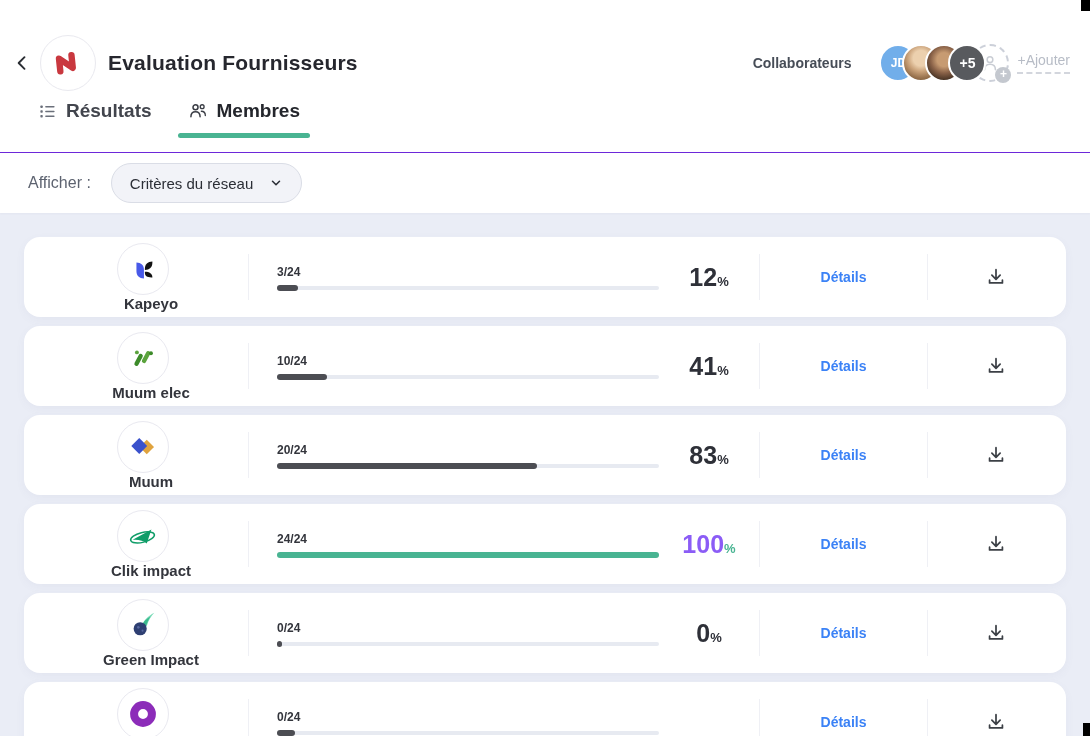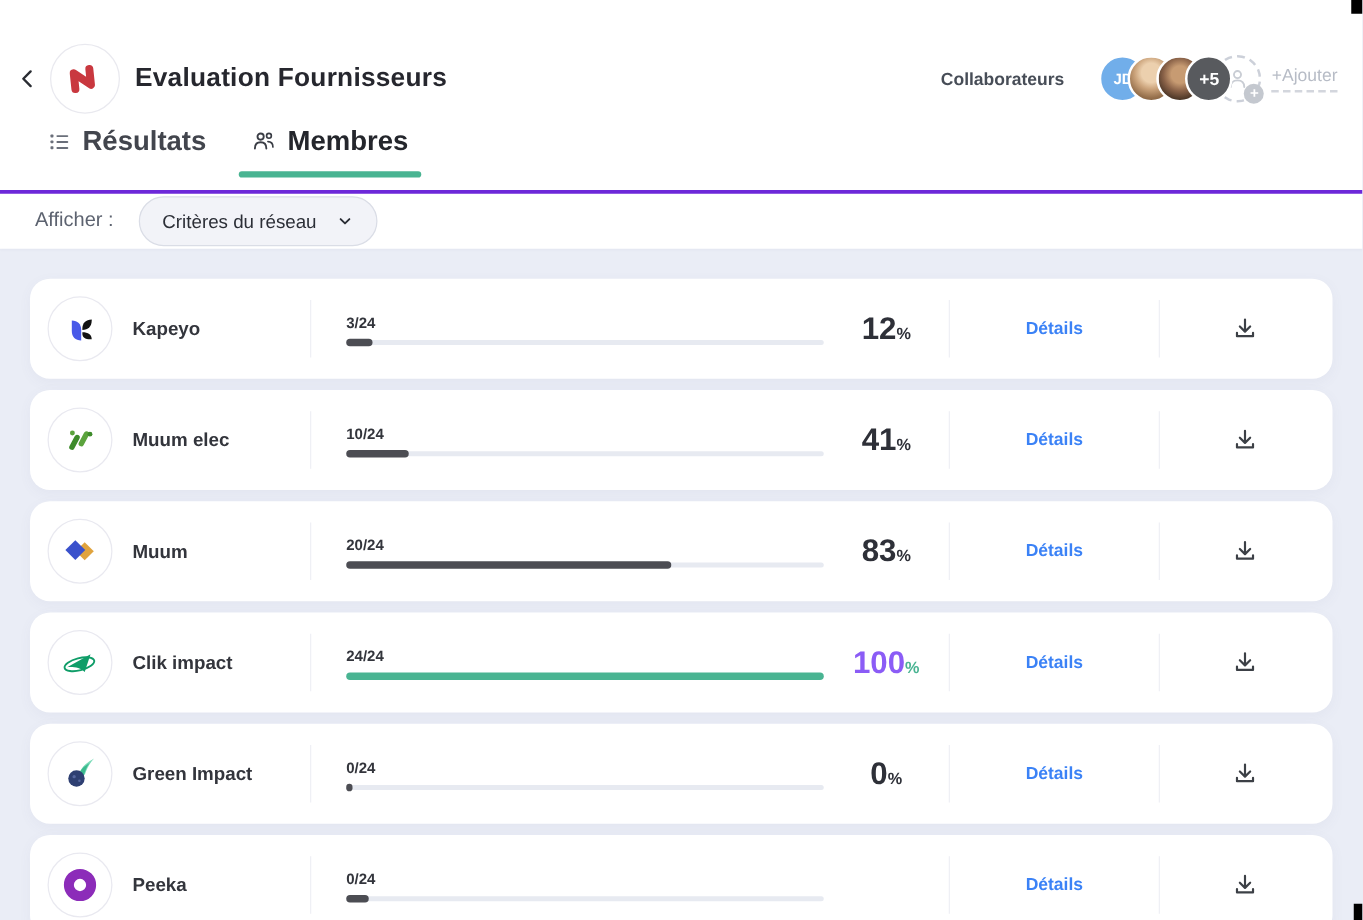--- a/index.html
+++ b/index.html
@@ -26,38 +26,38 @@
   .avatar-initials { background:#71aeea; color:#fff; font-size:12px; font-weight:700; z-index:1; }
   .avatar-photo1 { background:radial-gradient(circle at 50% 36%, #ecd0ae 0 28%, #caa27a 48%, #96704c 72%, #6b4f36 100%); z-index:2; }
   .avatar-photo2 { background:radial-gradient(circle at 50% 40%, #c79b72 0 26%, #8a6248 50%, #4a3526 76%, #2e2018 100%); z-index:3; }
   .avatar-more { background:#585a5e; color:#fff; font-size:14px; font-weight:700; z-index:5; }
   .avatar-add { border:2px dashed #ccd0d9; background:#fff; z-index:4; }
   .avatar-add .plus-badge { position:absolute; right:-4px; bottom:-3px; width:16px; height:16px; border-radius:50%;
             background:#c4c8cf; color:#fff; font-size:12px; line-height:14px; text-align:center; font-weight:700; }
   .add-label { margin-left:8px; font-size:14px; color:#b7bcc6; border-bottom:2px dashed #d3d6dd; padding-bottom:4px; cursor:pointer; }
   
   .tabs { display:flex; margin-left:28px; margin-top:4px; }
-  .tab { display:flex; align-items:center; gap:9px; font-size:22px; font-weight:700; color:#42454d;
+  .tab { display:flex; align-items:center; gap:9px; font-size:19px; font-weight:700; color:#42454d;
          padding:6px 10px 16px 10px; position:relative; cursor:pointer; }
   .tab + .tab { margin-left:16px; }
   .tab.active { color:#24262c; }
   .tab.active::after { content:""; position:absolute; left:0; right:0; bottom:0; height:5px; border-radius:3px; background:#49b492; }
   
-  .filterbar { height:47px; background:#fff; border-top:3px solid #6d28d9; display:flex; align-items:center;
+  .filterbar { height:61px; background:#fff; border-top:1px solid #6d28d9; display:flex; align-items:center;
                padding-left:28px; box-shadow:0 1px 2px rgba(40,50,90,.04); }
   .filter-label { font-size:16px; color:#5d6370; }
   .filter-pill { margin-left:20px; height:40px; border-radius:20px; background:#f2f3f8; border:1px solid #dadde6;
                  display:flex; align-items:center; padding:0 18px; cursor:pointer; }
   .filter-pill .value { font-size:15px; font-weight:400; color:#2b2e36; }
   .filter-pill .chev { margin-left:16px; display:flex; }
   
   .content { padding:24px 24px 0 24px; }
   .card { width:1042px; height:80px; background:#fff; border-radius:16px; margin-bottom:9px;
           display:flex; align-items:center; box-shadow:0 3px 10px rgba(90,100,140,.05); }
-  .col-id { display:flex; align-items:center; width:224px; padding-left:14px; }
+  .col-id { display:flex; align-items:center; width:224px; padding-left:14px;flex-direction:column; }
   .supplier-logo { width:52px; height:52px; border-radius:50%; border:1px solid #e9e9f0; background:#fff;
                    display:flex; align-items:center; justify-content:center; flex:none; }
   .supplier-name { margin-left:16px; font-size:15px; font-weight:700; color:#33353c; }
   .vdiv { width:1px; height:46px; background:#eff0f5; flex:none; }
   .col-progress { width:382px; margin-left:28px; margin-right:0; }
   .fraction { font-size:12px; font-weight:700; color:#33353c; margin-bottom:7px; }
   .track { position:relative; height:4px; border-radius:2px; background:#e7eaf1; }
   .fill { position:absolute; left:0; top:-1px; height:6px; border-radius:3px; background:#4c4d53; }
   .col-percent { width:100px; text-align:center; }
   .pct-num { font-size:25px; font-weight:800; color:#2e3038; }

